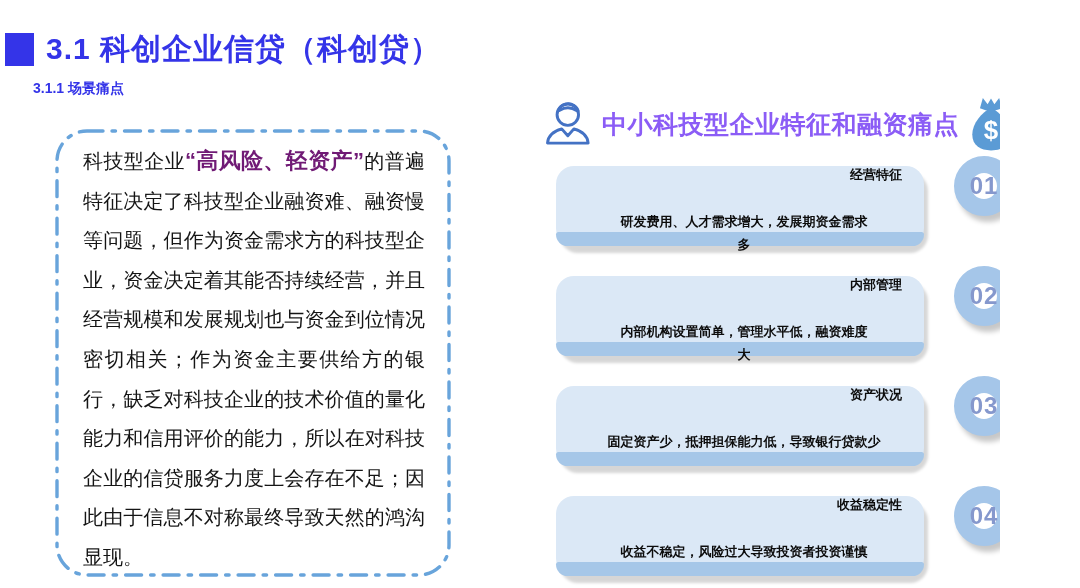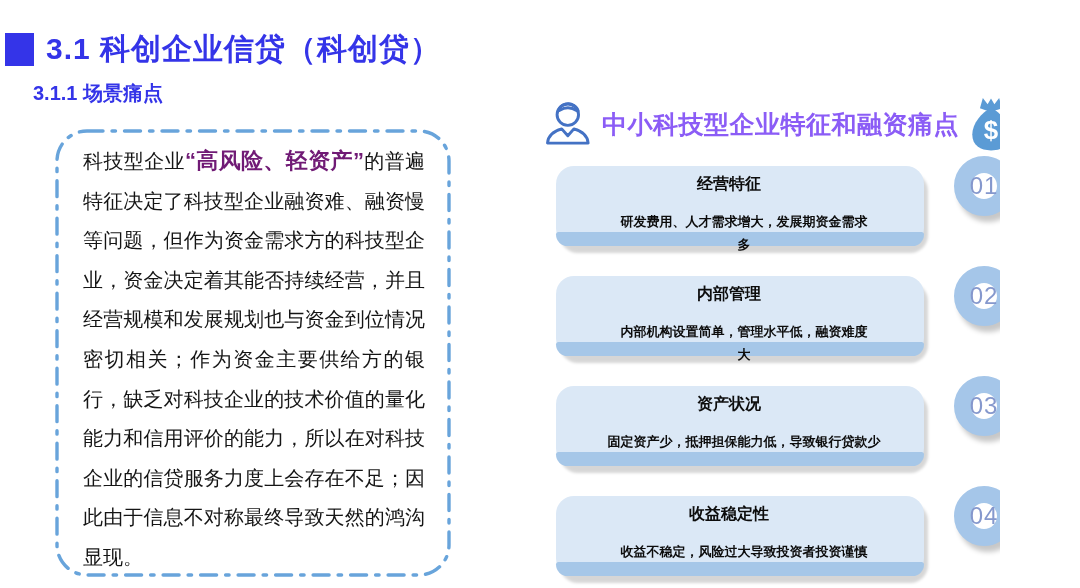--- a/index.html
+++ b/index.html
@@ -5,21 +5,21 @@
   * { margin:0; padding:0; box-sizing:border-box; }
   html,body { background:#ffffff; }
   .stage {
     position:relative; width:1000px; height:588px; background:#ffffff;
     font-family:"Liberation Sans", sans-serif; overflow:hidden; color:#161616;margin-top:16px;
   }
 
   
   .title-square { position:absolute; left:5px; top:17px; width:29px; height:33px; background:#3434e8; }
   .main-title   { position:absolute; left:46px; top:13px; font-size:30px; font-weight:bold; color:#3434e8; letter-spacing:1px; white-space:nowrap; }
-  .sub-title    { position:absolute; left:33px; top:64px; font-size:20px; font-weight:bold; color:#3434e8; white-space:nowrap; }
+  .sub-title    { position:absolute; left:33px; top:64px; font-size:14px; font-weight:bold; color:#3434e8; white-space:nowrap; }
 
   
   .left-box  { position:absolute; left:55px; top:113px; width:396px; height:448px; }
   .dash-border { position:absolute; left:0; top:0; }
   .left-text {
     position:absolute; left:28px; right:26px; top:12px;
     font-size:20px; line-height:39.6px; text-align:justify; text-justify:inter-character;
     color:#151515;
   }
   .left-text .hl { font-weight:bold; font-size:22px; color:#701a75; }
@@ -36,35 +36,35 @@
   .card-main {
     position:absolute; left:0; right:90px; top:2px; height:80px;
     background:#dbe8f6; border-radius:18px;
     box-shadow:4px 7px 3px rgba(0,0,0,0.16);
   }
   .card-main::after {
     content:""; position:absolute; left:0; right:0; bottom:0; height:14px;
     background:#a6c7e8; border-radius:4px 4px 18px 18px;
   }
   .card-title {
-    padding:8px 22px 0 0; text-align:center;
-    font-size:16px; font-weight:bold; color:#0c0c0c;
+    padding:0 22px 0 0; text-align:right;
+    font-size:13px; font-weight:bold; color:#0c0c0c;
   }
   .card-desc {
     position:absolute; left:-16px; right:66px; top:46px; z-index:2;
     text-align:center; font-size:13px; font-weight:bold; color:#0c0c0c;
     line-height:23px; white-space:pre-line;
   }
   .num-badge {
     position:absolute; right:0; top:-8px; width:60px; height:60px; z-index:1;
     background:#ffffff; border:17px solid #a5c6e9; border-radius:50%;
     box-shadow:4px 6px 5px rgba(0,0,0,0.22);
     display:flex; align-items:center; justify-content:center;
   }
-  .num-badge span { font-size:24px; font-weight:normal; color:#8598cd; letter-spacing:1px; }
+  .num-badge span { font-size:24px; font-weight:bold; color:#8598cd; letter-spacing:1px; }
 </style>
 </head>
 <body>
 
 <div class="stage">
 
   <div class="title-square"></div>
   <div class="main-title">3.1 科创企业信贷（科创贷）</div>
   <div class="sub-title">3.1.1 场景痛点</div>
 

